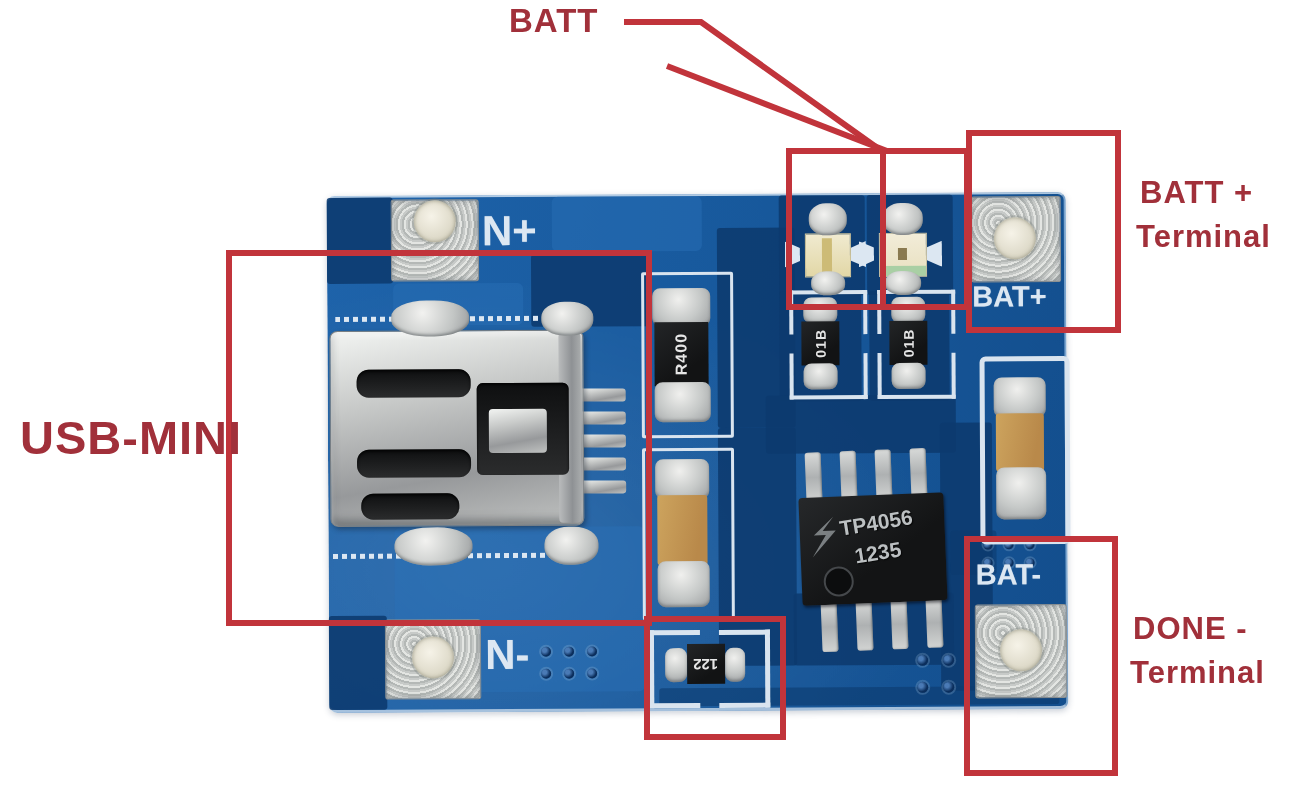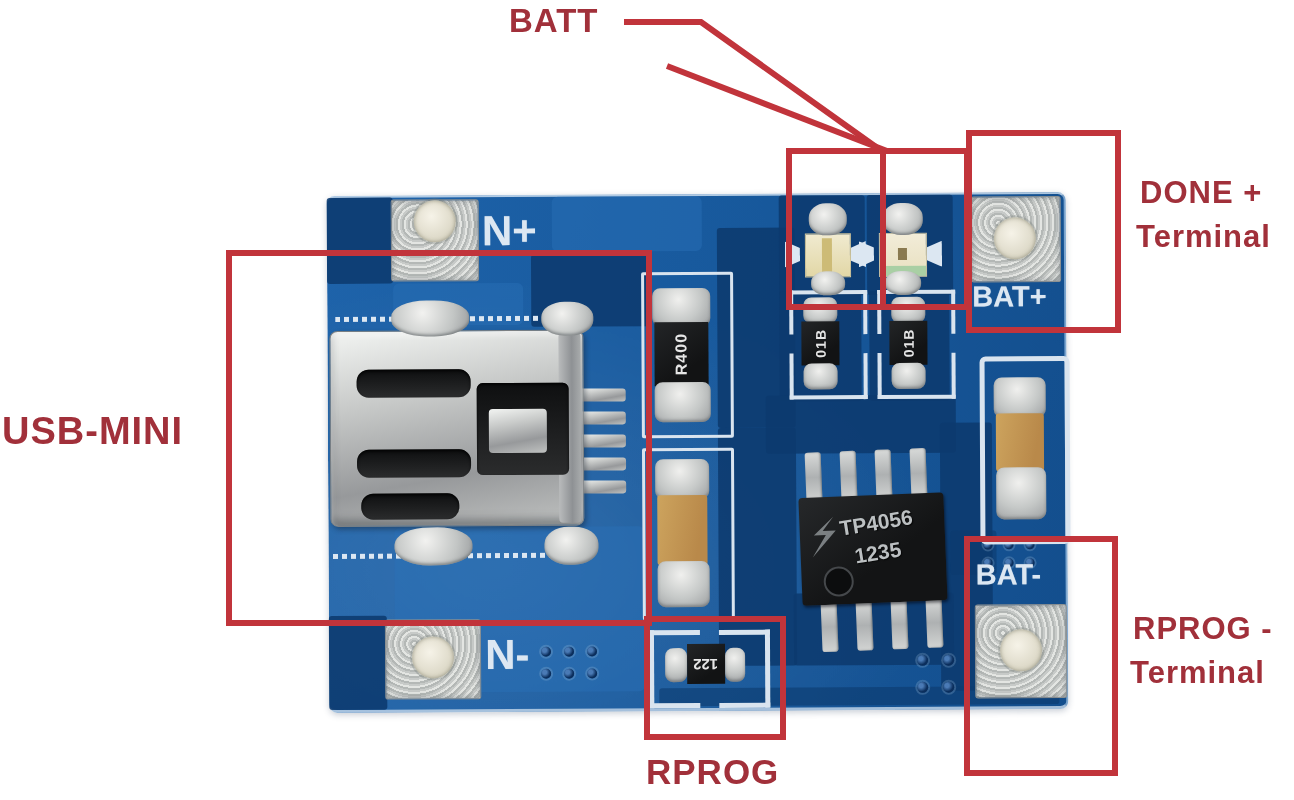--- a/index.html
+++ b/index.html
@@ -266,20 +266,19 @@
   </svg>
 
   <div class="callout-box" style="left:786px;top:148px;width:88px;height:150px;"></div>
   <div class="callout-box" style="left:880px;top:148px;width:78px;height:150px;"></div>
   <div class="callout-box" style="left:966px;top:130px;width:143px;height:191px;"></div>
   <div class="callout-box" style="left:226px;top:250px;width:414px;height:364px;"></div>
   <div class="callout-box" style="left:964px;top:536px;width:142px;height:228px;"></div>
   <div class="callout-box" style="left:644px;top:616px;width:130px;height:112px;"></div>
 
   <div class="red-label" style="left:509px;top:2px;font-size:33px;">BATT</div>
-  <div class="red-label" style="left:1140px;top:175px;font-size:31px;">DONE +</div>
+  <div class="red-label" style="left:1140px;top:175px;font-size:31px;">BATT +</div>
   <div class="red-label" style="left:1136px;top:219px;font-size:31px;">Terminal</div>
-  <div class="red-label" style="left:2px;top:410px;font-size:38px;">USB-MINI</div>
-  <div class="red-label" style="left:1133px;top:611px;font-size:31px;">RPROG -</div>
+  <div class="red-label" style="left:20px;top:410px;font-size:47px;">USB-MINI</div>
+  <div class="red-label" style="left:1133px;top:611px;font-size:31px;">DONE -</div>
   <div class="red-label" style="left:1130px;top:655px;font-size:31px;">Terminal</div>
-  <div class="red-label" style="left:646px;top:752px;font-size:35px;">RPROG</div>
 
 </div>
 
 </body></html>

